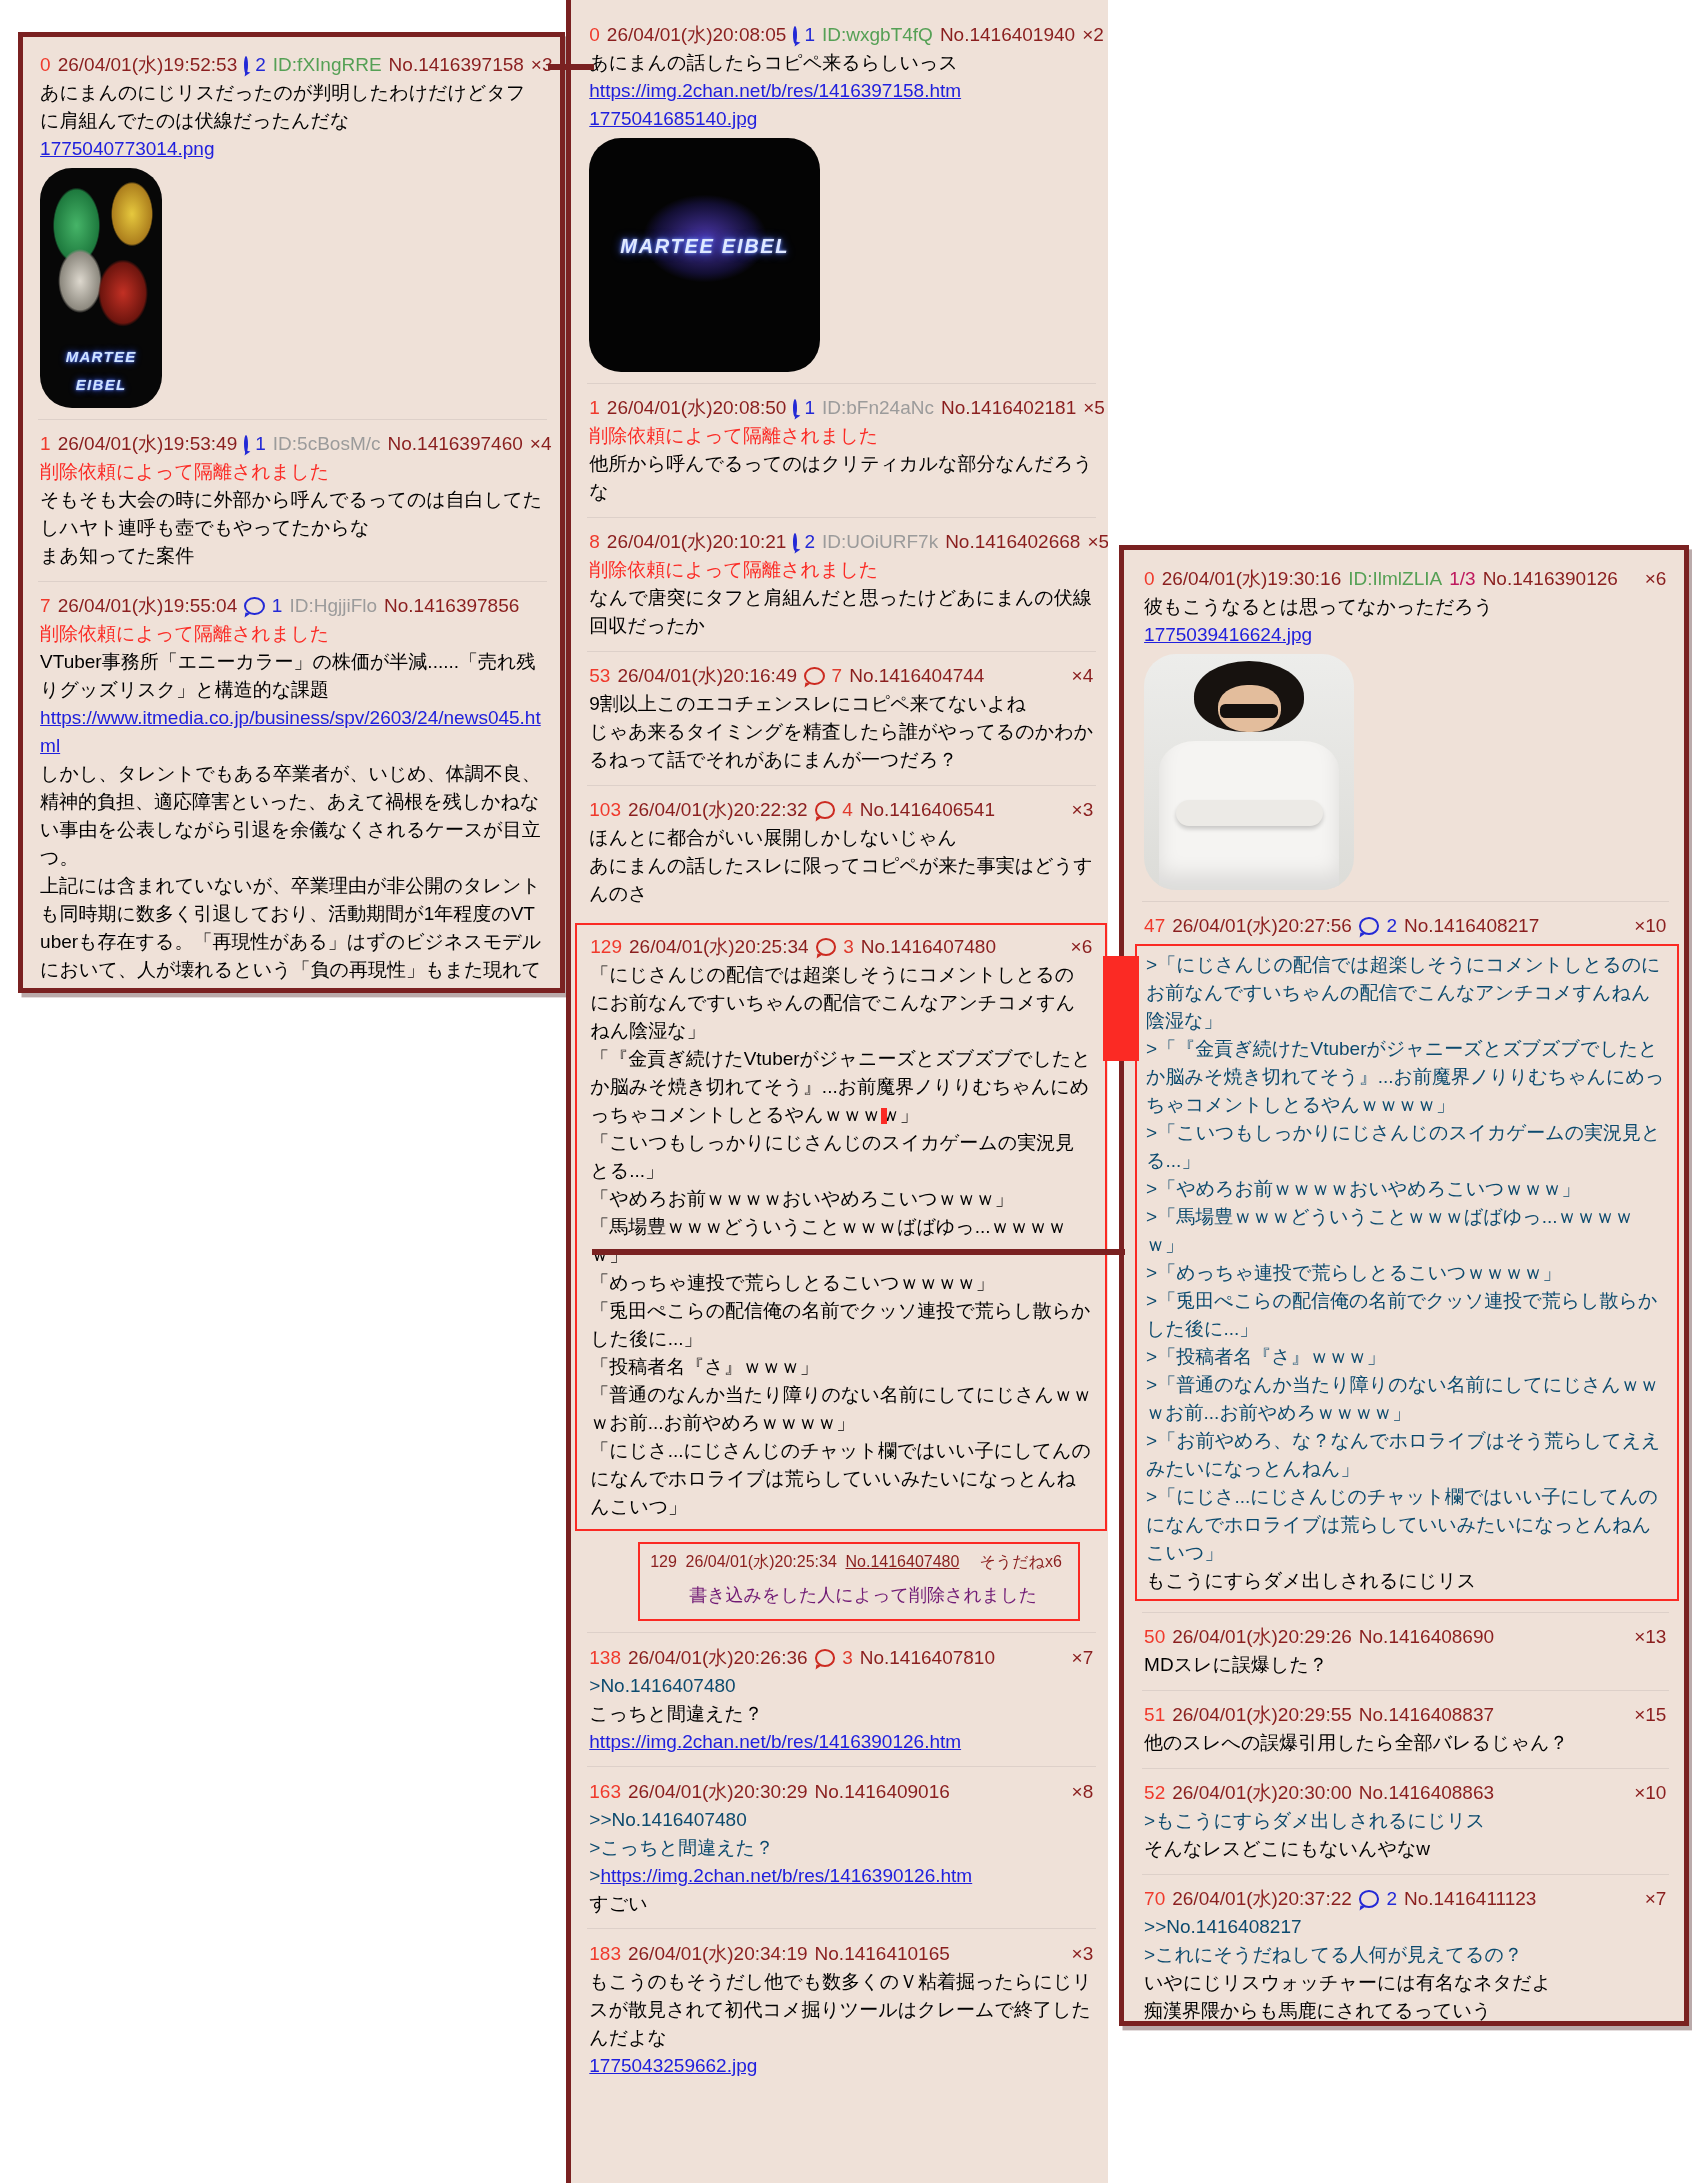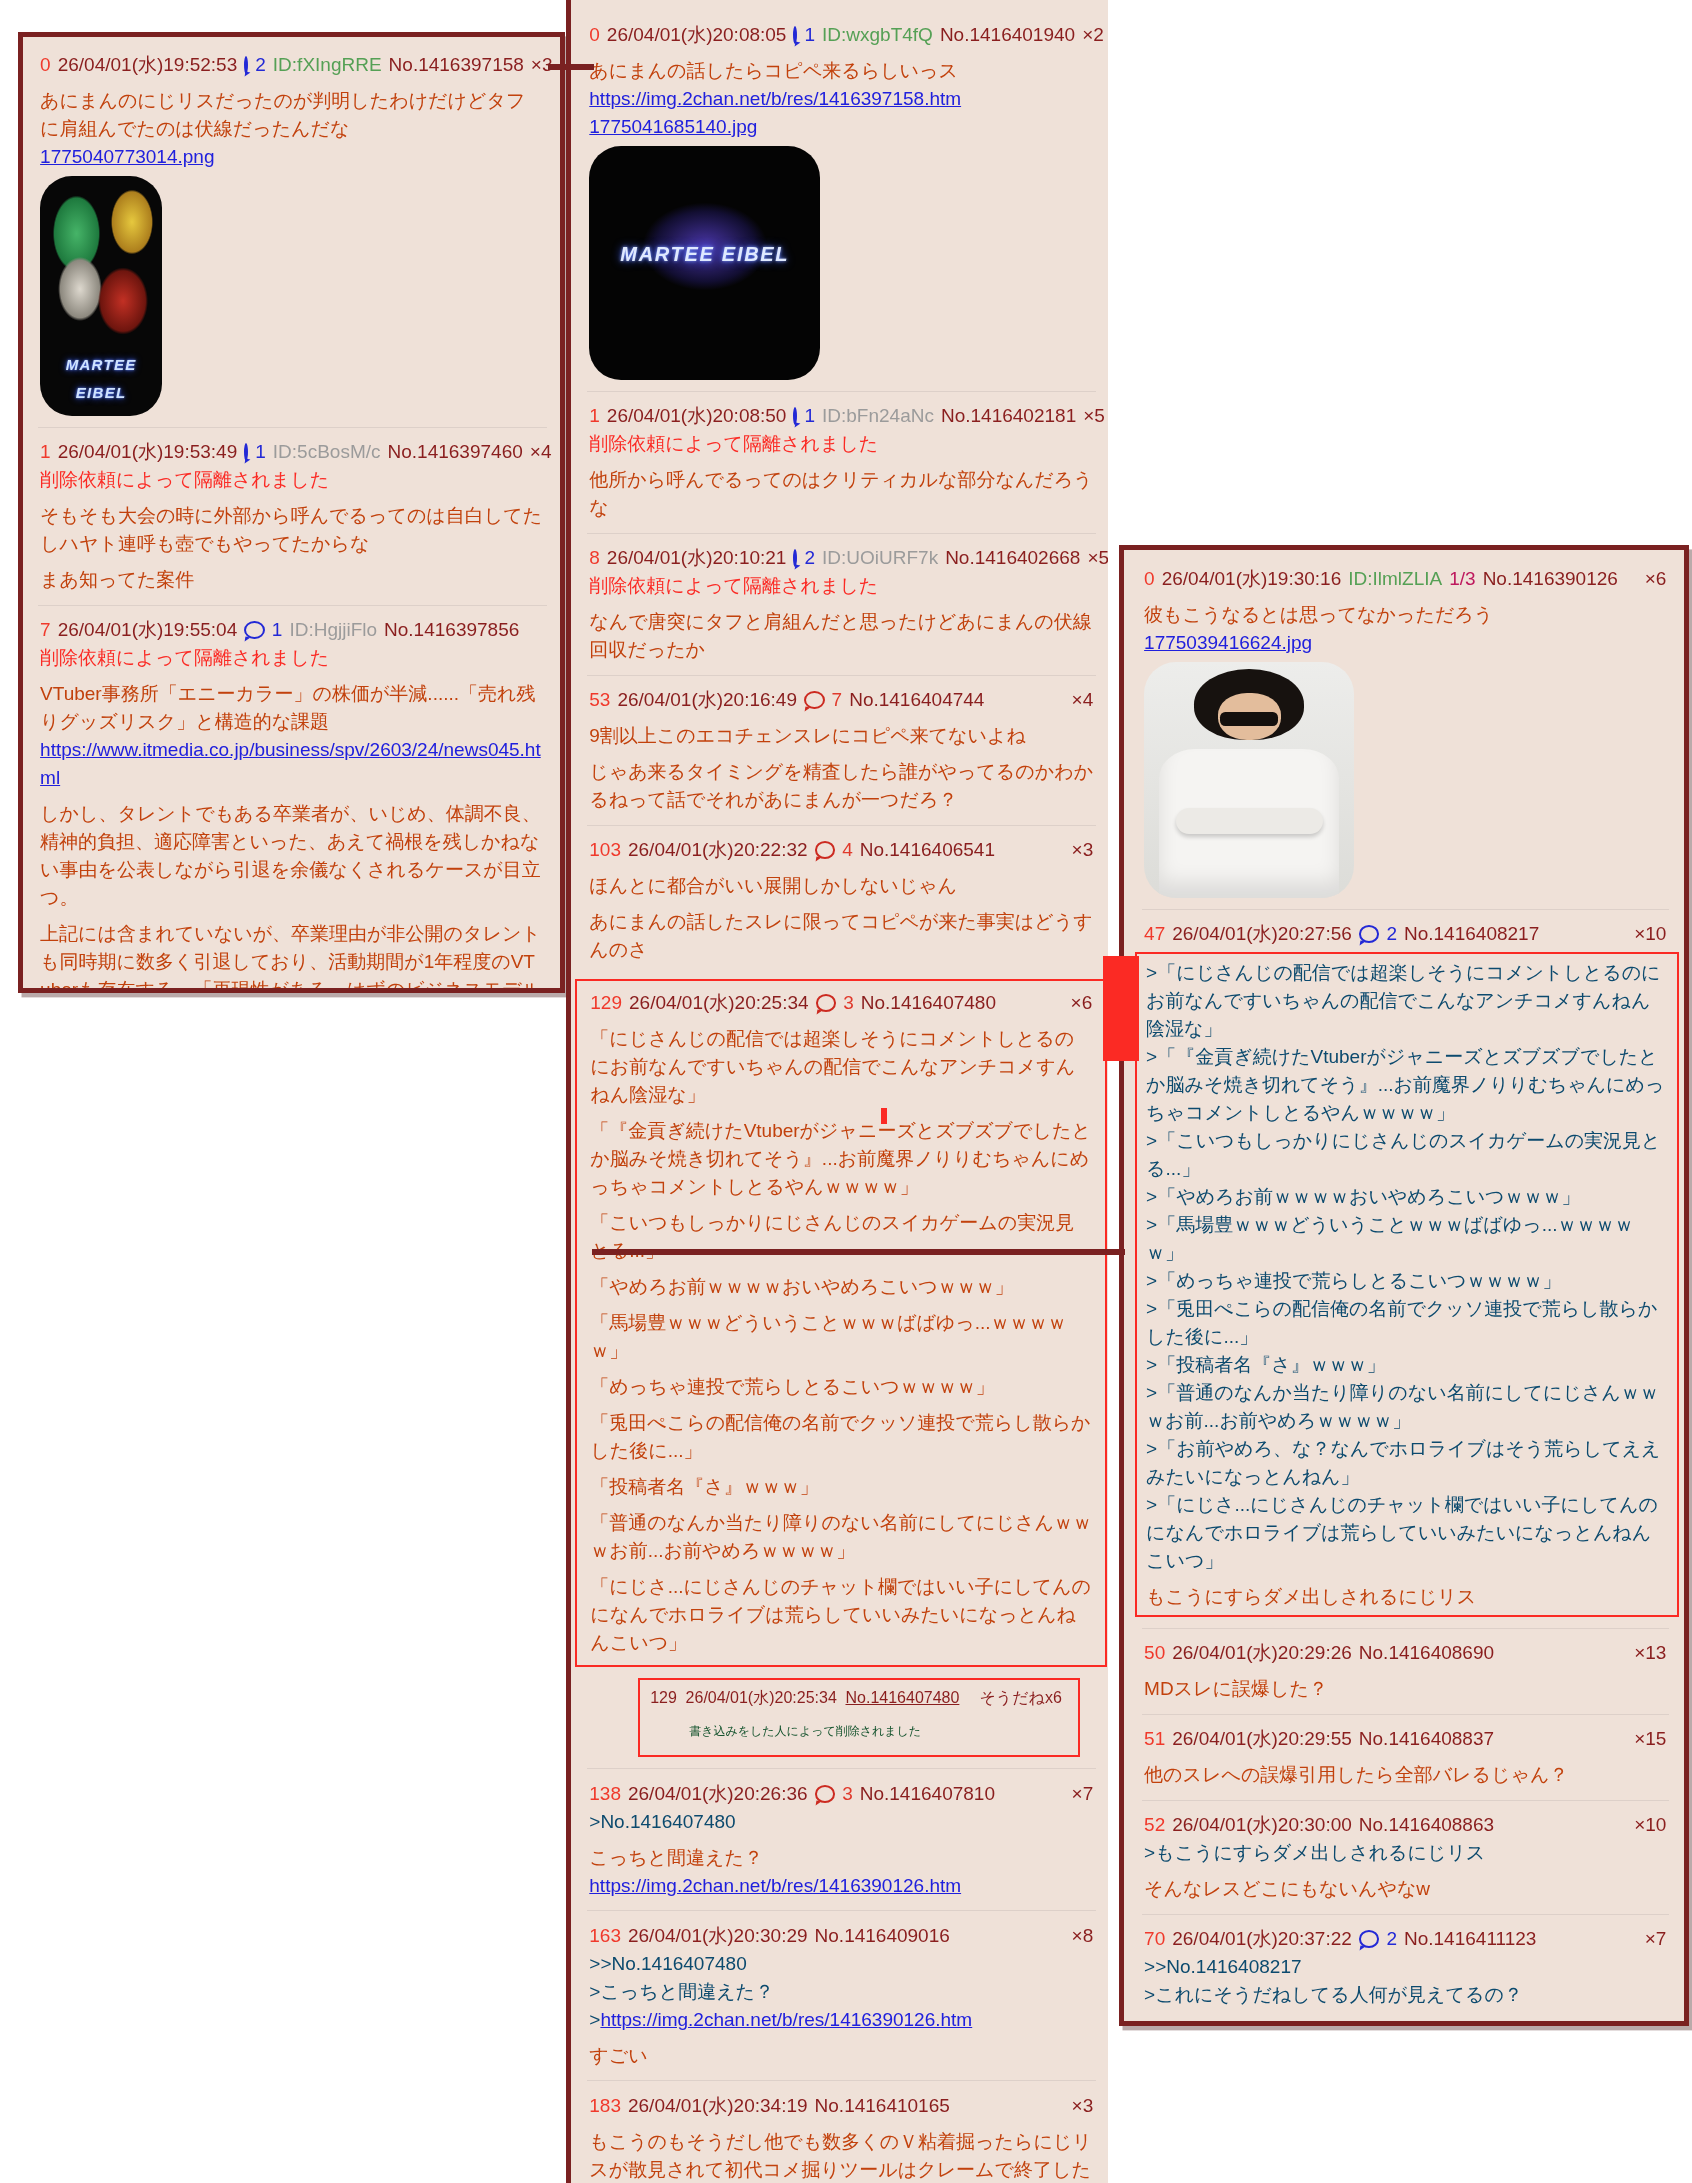--- a/index.html
+++ b/index.html
@@ -20,21 +20,21 @@
   .id-green{color:#55a055;} .id-gray{color:#9b9b9b;}
   .pageno{color:#be185d;}
   .no{color:#8a1e1e;text-decoration:none;text-align:right;}
   .cnt{margin-left:auto;margin-right:0;color:#8a1e1e;}
   .bub{position:relative;display:inline-block;width:16.6px;height:14px;border:2.2px solid currentColor;border-radius:50%;}
   .bub::after{content:'';position:absolute;left:-0.9px;bottom:-5.2px;width:0;height:0;
       border-top:5.7px solid currentColor;border-right:5.7px solid transparent;transform:rotate(10deg);}
   .bub-blue{color:#2329d6;} .bub-red{color:#cc2a20;}
   .bubc-blue{color:#2329d6;} .bubc-red{color:#e03a2c;}
   .line{white-space:pre-wrap;word-break:break-all;min-height:28px;}
-  .t-dark{color:#c2410c;margin-top:8px;} .t-red{color:#fb2a24;} .t-green{color:#0c4a6e;}
+  .t-dark{color:#000000;} .t-red{color:#fb2a24;} .t-green{color:#0c4a6e;}
   .line a{color:#2020dd;text-decoration:underline;}
   .img{position:relative;margin-top:5.2px;overflow:hidden;border-radius:32px;}
   
   .cover{background:#070707;}
   .cv-g{position:absolute;left:4%;top:3%;width:52%;height:42%;border-radius:48%;
         background:radial-gradient(closest-side,#46b468,#1e7a3e 70%,transparent 75%);}
   .cv-b{position:absolute;right:2%;top:1%;width:46%;height:36%;border-radius:48%;
         background:radial-gradient(closest-side,#e6c83e,#ad7f1d 70%,transparent 75%);}
   .cv-w{position:absolute;left:10%;top:30%;width:46%;height:34%;border-radius:45%;
         background:radial-gradient(closest-side,#ddd8ce,#8d897f 70%,transparent 78%);}
@@ -56,21 +56,21 @@
   .ph-body{position:absolute;left:7%;top:37%;width:86%;height:63%;background:#f5f4f2;border-radius:20% 20% 0 0;
         box-shadow:inset 0 -15.7px 20px rgba(0,0,0,0.10);}
   .ph-arms{position:absolute;left:15%;top:62%;width:70%;height:11%;background:#eceae6;border-radius:19px;
         box-shadow:0 3.1px 4.4px rgba(0,0,0,0.18);}
   
   .dbox{border:2.6px solid #fb2a24;margin:11.4px 15.7px 11.4px 51px;padding:6.1px 10.5px 12.2px;font-size:16px;line-height:23px;color:#8a1e1e;}
   .db-hdr{display:flex;align-items:center;white-space:nowrap;}
   .db-hdr > *{margin-right:8.7px;}
   .db-no{color:#8a1e1e;text-decoration:underline;}
   .db-soudane{margin-left:11.4px;}
-  .db-msg{color:#14532d;margin:10.5px 0 0 39px;font-size:12px;font-family:Liberation Serif, serif;}
+  .db-msg{color:#701a75;margin:10.5px 0 0 39px;font-size:18px;font-family:Liberation Serif, serif;}
   .conn{position:absolute;}
 </style>
 </head>
 <body>
 
 <div id="canvas">
     <div class="thread" style="left: 17.5px; top: 32px; width: 547px; height: 961px;">
       <div class="posts" style="padding: 3.5px 13px 7px 15px;">
         <div class="post">
           <div class="hdr">

